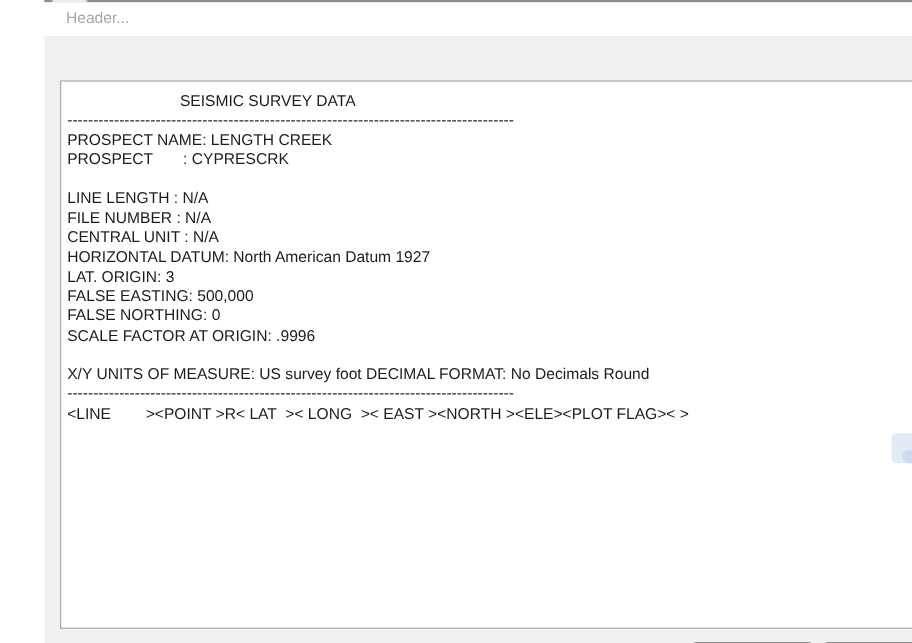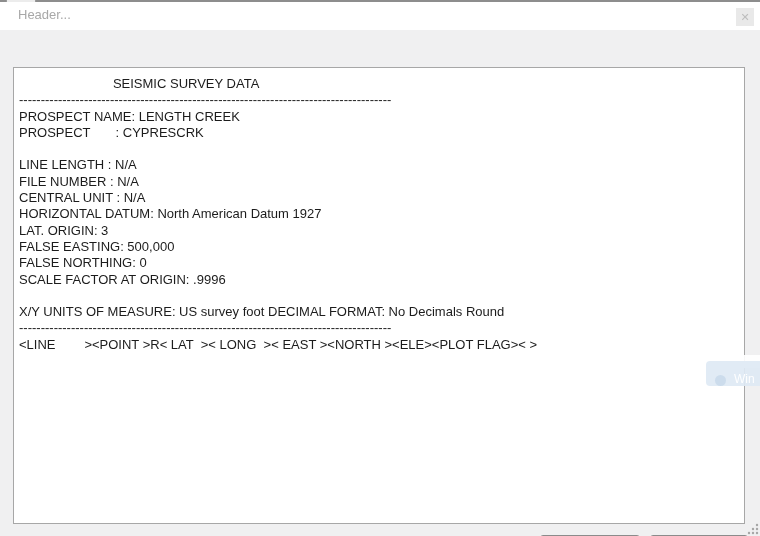--- a/index.html
+++ b/index.html
@@ -3,21 +3,21 @@
 <meta charset="utf-8">
 <style>
   html,body { margin:0; padding:0; }
   body {
     width:760px; height:536px;
     font-family:"Liberation Sans", sans-serif;
     background:#ffffff;
     overflow:hidden;
     position:relative;
   }
-  .window { position:absolute; inset:0; background:#ffffff; }
+  .window { position:absolute; inset:0; background:#ffffff;margin-left:37px; }
 
   
   .top-line { position:absolute; top:0; left:0; width:760px; height:2px; background:#8d8d8d; }
   .tab-stub { position:absolute; top:0; left:6px; width:28px; height:2px; background:#ececec;
               border-left:1px solid #9a9a9a; border-right:1px solid #9a9a9a; }
   .titlebar { position:absolute; top:2px; left:0; width:760px; height:28px; background:#ffffff; }
   .title { position:absolute; left:18px; top:5px; font-size:13px; color:#a8a8a8; }
   .close-btn {
     position:absolute; right:6px; top:6px; width:18px; height:18px;
     background:#e9e9e9; color:#bdbdbd; font-size:11px; line-height:18px;

